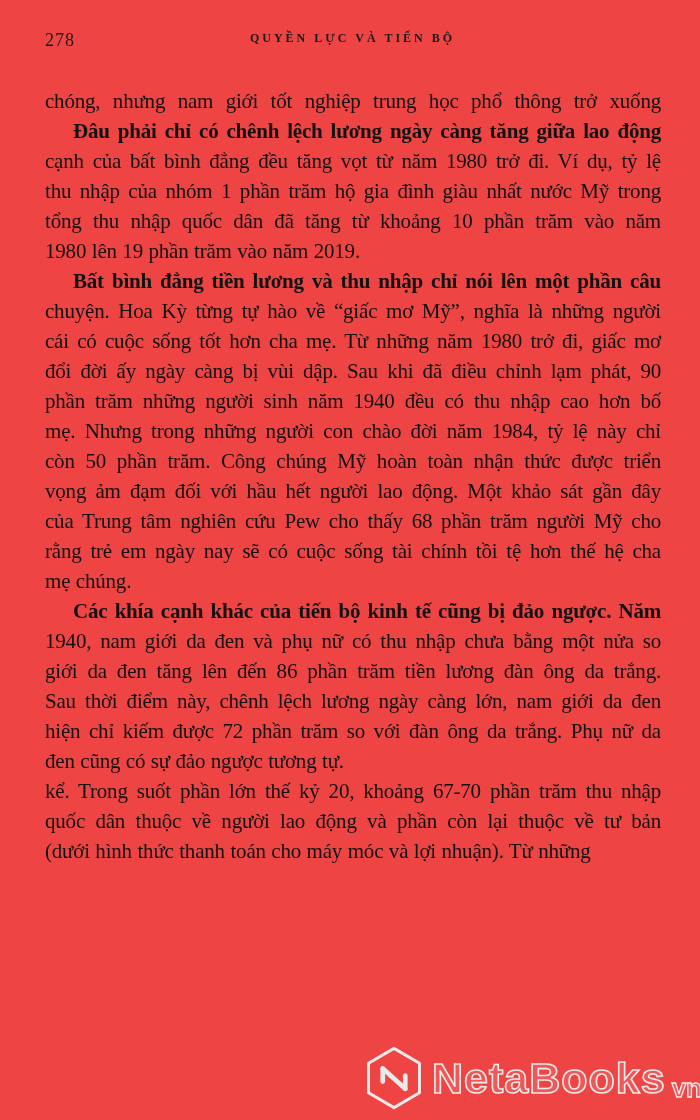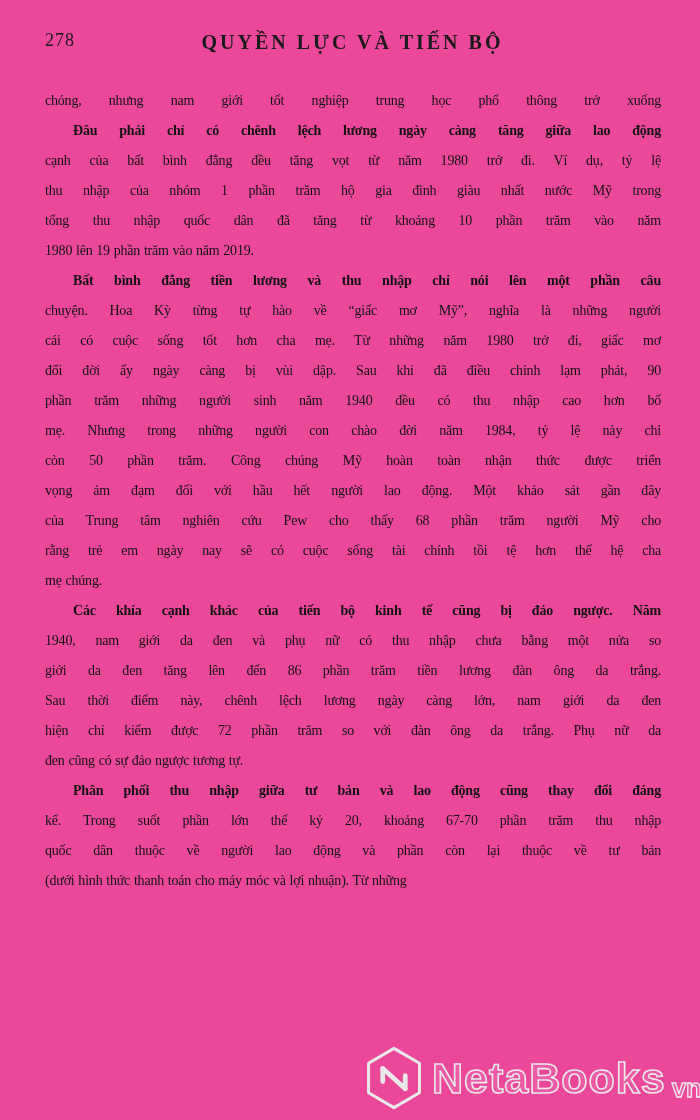--- a/index.html
+++ b/index.html
@@ -4,21 +4,21 @@
 <style>
   html, body {
     margin: 0;
     padding: 0;
     background: #ffffff;
   }
   .page {
     position: relative;
     width: 700px;
     height: 1120px;
-    background: #ec4899;
+    background: #ef4444;
     overflow: hidden;
     font-family: "Liberation Serif", serif;
     color: #121212;
   }
 
   
   .running-header {
     position: absolute;
     top: 28px;
     left: 45px;
@@ -32,36 +32,36 @@
     font-size: 18px;
     letter-spacing: 1px;
     color: #1a1a1a;
   }
   .running-title {
     position: absolute;
     left: 0;
     right: 0;
     top: 3px;
     text-align: center;
-    font-size: 20px;
+    font-size: 12px;
     font-weight: 700;
     letter-spacing: 3px;
     color: #1a1a1a;
     white-space: nowrap;
   }
 
   
   .text-block {
     position: absolute;
     top: 86px;
     left: 45px;
     width: 616px;
   }
   .line {
-    font-size: 14px;
+    font-size: 21px;
     line-height: 30px;
     height: 30px;
     letter-spacing: -0.2px;
     word-spacing: 0.5px;
     text-align: justify;
     text-align-last: justify;
     white-space: nowrap;
     overflow: visible;
     color: #121212;
   }
@@ -136,21 +136,20 @@
       <div class="line">vọng ảm đạm đối với hầu hết người lao động. Một khảo sát gần đây</div>
       <div class="line">của Trung tâm nghiên cứu Pew cho thấy 68 phần trăm người Mỹ cho</div>
       <div class="line">rằng trẻ em ngày nay sẽ có cuộc sống tài chính tồi tệ hơn thế hệ cha</div>
       <div class="line para-end">mẹ chúng.</div>
       <div class="line indent">Các khía cạnh khác của tiến bộ kinh tế cũng bị đảo ngược. Năm</div>
       <div class="line">1940, nam giới da đen và phụ nữ có thu nhập chưa bằng một nửa so</div>
       <div class="line">giới da đen tăng lên đến 86 phần trăm tiền lương đàn ông da trắng.</div>
       <div class="line">Sau thời điểm này, chênh lệch lương ngày càng lớn, nam giới da đen</div>
       <div class="line">hiện chỉ kiếm được 72 phần trăm so với đàn ông da trắng. Phụ nữ da</div>
       <div class="line para-end">đen cũng có sự đảo ngược tương tự.</div>
-      <div class="line indent">Phân phối thu nhập giữa tư bản và lao động cũng thay đổi đáng</div>
       <div class="line">kể. Trong suốt phần lớn thế kỷ 20, khoảng 67-70 phần trăm thu nhập</div>
       <div class="line">quốc dân thuộc về người lao động và phần còn lại thuộc về tư bản</div>
       <div class="line para-end">(dưới hình thức thanh toán cho máy móc và lợi nhuận). Từ những</div>
     </div>
 
   <div class="watermark">
     <svg class="watermark-logo" viewBox="0 0 100 108" fill="none">
       <polygon points="50,4 93,29 93,79 50,104 7,79 7,29" stroke="#e9e9e9" stroke-width="5" fill="none" stroke-linejoin="round"></polygon>
       <path d="M31,38 L31,60" stroke="#e9e9e9" stroke-width="8" stroke-linecap="round"></path>
       <path d="M31,38 L69,72" stroke="#e9e9e9" stroke-width="8" stroke-linecap="round"></path>

